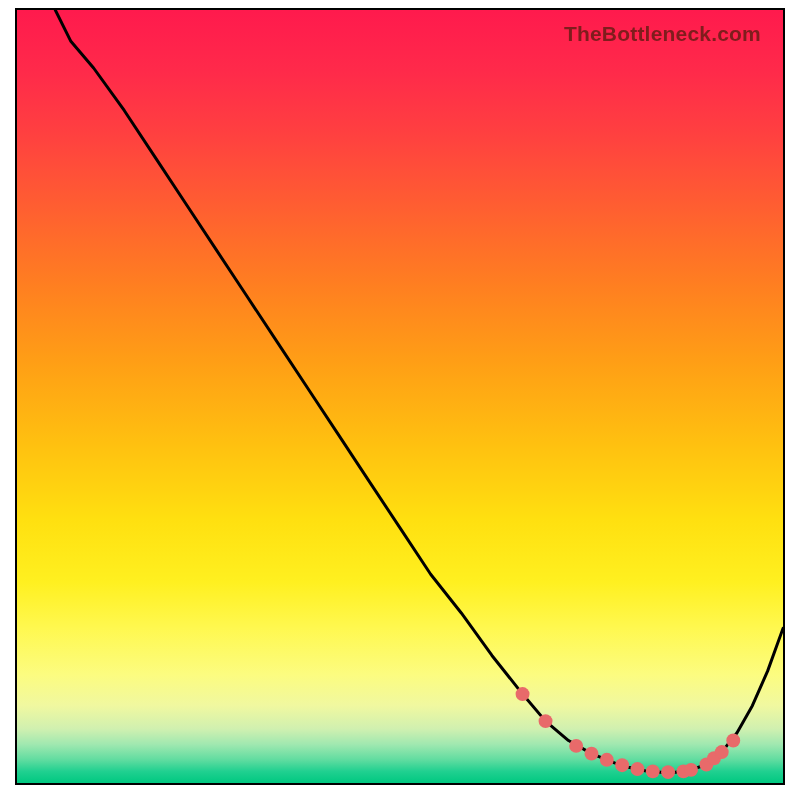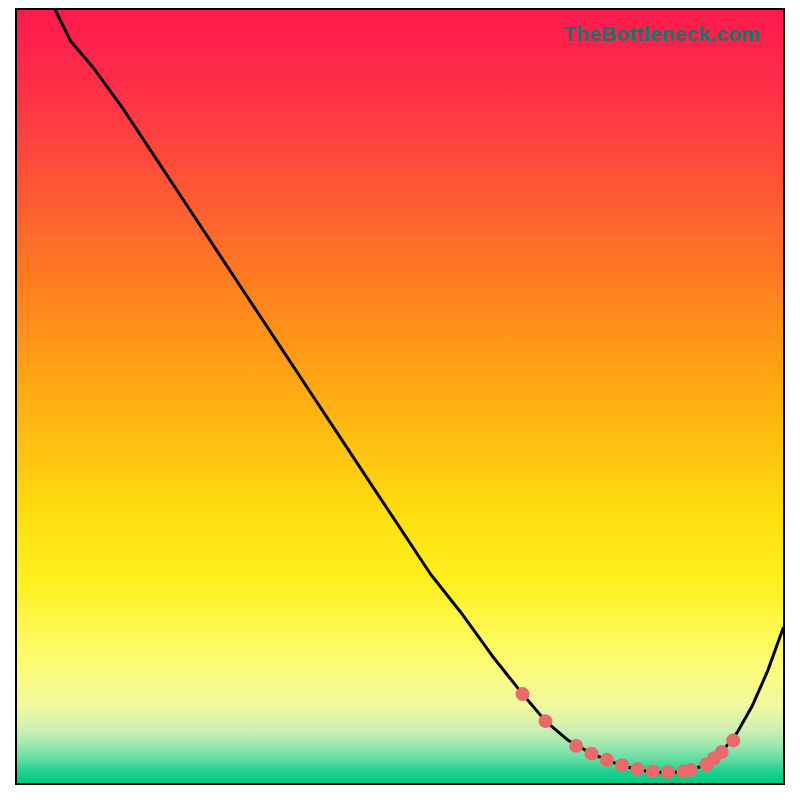--- a/index.html
+++ b/index.html
@@ -40,21 +40,21 @@
       #20d090 98.5%,
       #00c880 100%);
   }
   .watermark {
     position: absolute;
     top: 12px;
     right: 22px;
     font-family: Arial, Helvetica, sans-serif;
     font-size: 21px;
     font-weight: 600;
-    color: #0f766e;
+    color: #7f1d1d;
     letter-spacing: 0.2px;
   }
   .curve {
     position: absolute;
     inset: 0;
     width: 100%;
     height: 100%;
   }
   .dot {
     fill: #e86a6a;

